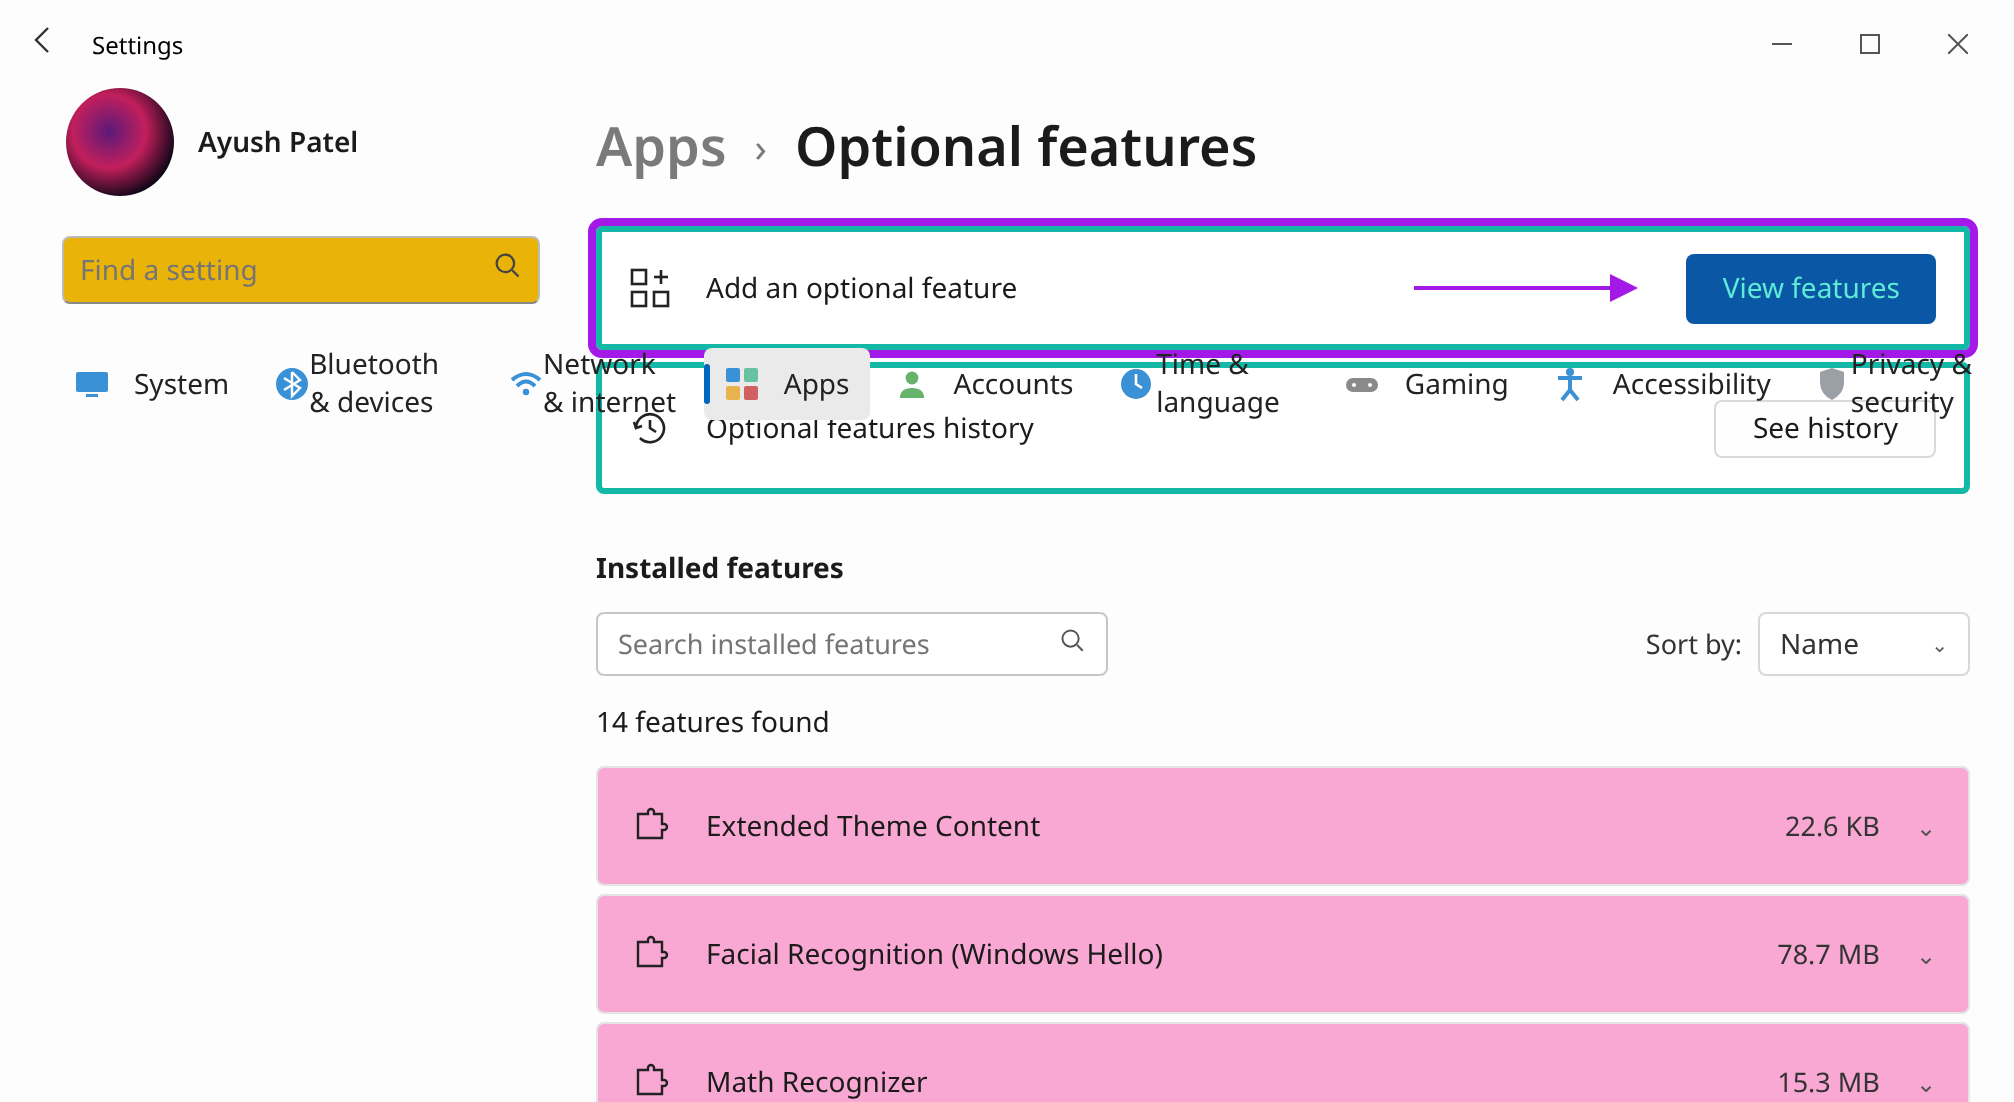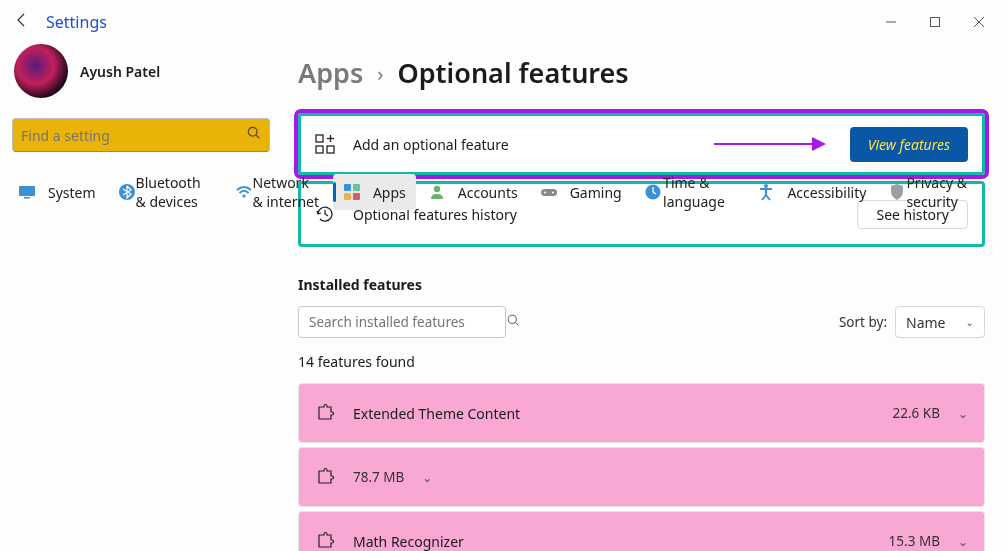--- a/index.html
+++ b/index.html
@@ -1,27 +1,27 @@
 <!DOCTYPE html>
 <html><head>
 <meta charset="utf-8">
 <style>
   * { box-sizing: border-box; margin: 0; padding: 0; font-family: "Segoe UI", -apple-system, system-ui, sans-serif; }
   body { background: #fdfdfd; color: #1b1b1b; width: 1007px; height: 551px; overflow: hidden; }
 
   
   .titlebar { height: 44px; display: flex; align-items: center; padding: 0 6px; }
   .titlebar .back { width: 32px; text-align: center; font-size: 16px; color: #333; cursor: pointer; }
-  .titlebar .title { font-size: 16px; margin-left: 8px; color: #1d4ed8; }
+  .titlebar .title { font-size: 12px; margin-left: 8px; color: #000000; }
   .winctrls { margin-left: auto; display: flex; }
   .winctrls div { width: 44px; height: 32px; display: flex; align-items: center; justify-content: center; font-size: 11px; color: #666; cursor: pointer; }
 
   
   .columns { display: flex; height: calc(100% - 44px); }
-  .sidebar { width: 284px; padding: 0 10px 0 8px; }
+  .sidebar { width: 284px; padding: 0 10px 0 27px; }
 
   .profile { display: flex; align-items: center; gap: 12px; padding: 0 6px 14px 6px; }
   .avatar { width: 54px; height: 54px; border-radius: 50%; background: radial-gradient(circle at 40% 40%, #5a1a7a 0%, #c21f5c 40%, #0c0616 75%); }
   .profile .name { font-size: 14px; font-weight: 600; }
 
   .search { display:flex; align-items:center; border:1px solid #bbb; border-bottom:1.5px solid #888; border-radius:4px; padding: 0 8px; height: 34px; margin: 6px 4px 22px 4px; background:#eab308; }
   .search input { border:none; outline:none; flex:1; font-size:14px; background:transparent; color:#555; }
   .search .icon { font-size:13px; color:#444; }
 
   .navlist { display:flex; flex-direction:row; gap: 2px; }
@@ -35,33 +35,33 @@
   .main { flex:1; padding: 0 22px 0 14px; overflow-y:auto; }
   .breadcrumb { display:flex; align-items:baseline; gap:14px; margin: 10px 0 22px 0; }
   .breadcrumb .crumb { font-size:27px; font-weight:600; color:#7a7a7a; }
   .breadcrumb .sep { font-size:20px; color:#7a7a7a; transform: translateY(-2px); }
   .breadcrumb .page { font-size:27px; font-weight:600; color:#1b1b1b; }
 
   .card { border:3px solid #14b8a6; border-radius:4px; display:flex; align-items:center; padding: 0 14px; height:66px; margin-bottom:6px; background:#fff; }
   .card.highlight { outline:4px solid #a319e8; border-radius:3px; height:62px; }
   .card .cicon { width:38px; display:flex; align-items:center; justify-content:flex-start; }
   .card .clabel { font-size:14px; color:#1b1b1b; flex:1; }
-  .btn-primary { background:#0957a5; color:#fde047; border:none; border-radius:4px; font-size:14px; padding: 8px 18px; cursor:pointer;font-style:italic; }
+  .btn-primary { background:#0957a5; color:#5eead4; border:none; border-radius:4px; font-size:14px; padding: 8px 18px; cursor:pointer; }
   .btn-secondary { background:#fefefe; color:#1b1b1b; border:1px solid #d9d9d9; border-radius:4px; font-size:14px; padding: 4px 18px; cursor:pointer; }
 
   .arrow-annot { position: relative; width: 110px; height: 2px; background:#a319e8; margin-right: 26px; }
   .arrow-annot::after { content:""; position:absolute; right:-2px; top:-6px; border-left:14px solid #a319e8; border-top:7px solid transparent; border-bottom:7px solid transparent; }
 
   .section-title { font-size:14px; font-weight:700; margin: 28px 0 12px 0; }
   .toolbar { display:flex; align-items:center; gap:18px; }
-  .search2 { display:flex; align-items:center; border:1px solid #c6c6c6; border-radius:4px; padding:0 10px; height:32px; width:208px; background:#fff; }
+  .search2 { display:flex; align-items:center; border:1px solid #c6c6c6; border-radius:4px; padding:0 10px; height:32px; width:256px; background:#fff; }
   .search2 input { flex:1; border:none; outline:none; font-size:13.5px; background:transparent; color:#6b6b6b; }
   .search2 .icon { font-size:12px; color:#555; }
   .sortwrap { margin-left:auto; display:flex; align-items:center; gap:8px; font-size:13.5px; color:#333; }
-  .sortsel { display:flex; align-items:center; justify-content:space-between; border:1px solid #d8d8d8; border-radius:4px; height:32px; width:90px; padding: 0 10px; font-size:14px; background:#fff; cursor:pointer; }
+  .sortsel { display:flex; align-items:center; justify-content:space-between; border:1px solid #d8d8d8; border-radius:4px; height:32px; width:106px; padding: 0 10px; font-size:14px; background:#fff; cursor:pointer; }
   .sortsel .chev { font-size:10px; color:#555; }
 
   .count { font-size:14px; margin:14px 0 12px 0; }
 
   .featrow { border:1px solid #e4e4e4; border-radius:4px; display:flex; align-items:center; height:60px; padding: 0 16px; margin-bottom:4px; background:#f9a8d4; cursor:pointer; }
   .featrow .ficon { width:38px; display:flex; align-items:center; }
   .featrow .flabel { font-size:14px; flex:1; }
   .featrow .fsize { font-size:13.5px; color:#333; margin-right:18px; }
   .featrow .chev { font-size:12px; color:#555; }
 </style>
@@ -157,35 +157,35 @@
             <svg width="18" height="18" viewBox="0 0 18 18">
               <circle cx="9" cy="6" r="3.2" fill="#67b36b"></circle>
               <path d="M3 16 Q3 11 9 11 Q15 11 15 16 Z" fill="#67b36b"></path>
             </svg>
           </span>
         <span>Accounts</span>
       </div>
       <div class="navitem">
         <span class="nicon">
             <svg width="18" height="18" viewBox="0 0 18 18">
+              <circle cx="9" cy="9" r="7.5" fill="#3a91d6"></circle>
+              <path d="M9 4 L9 9 L12 11" stroke="#fff" stroke-width="1.3" fill="none"></path>
+            </svg>
+          </span>
+        <span>Time &amp; language</span>
+      </div>
+      <div class="navitem">
+        <span class="nicon">
+            <svg width="18" height="18" viewBox="0 0 18 18">
               <rect x="1" y="6" width="16" height="7" rx="3.5" fill="#8a8a8a"></rect>
               <circle cx="5" cy="9.5" r="1" fill="#fff"></circle>
               <circle cx="13" cy="9.5" r="1" fill="#fff"></circle>
             </svg>
           </span>
         <span>Gaming</span>
-      </div>
-      <div class="navitem">
-        <span class="nicon">
-            <svg width="18" height="18" viewBox="0 0 18 18">
-              <circle cx="9" cy="9" r="7.5" fill="#3a91d6"></circle>
-              <path d="M9 4 L9 9 L12 11" stroke="#fff" stroke-width="1.3" fill="none"></path>
-            </svg>
-          </span>
-        <span>Time &amp; language</span>
       </div>
       <div class="navitem">
         <span class="nicon">
             <svg width="18" height="18" viewBox="0 0 18 18">
               <circle cx="9" cy="3" r="2" fill="#3a91d6"></circle>
               <path d="M3 6 L15 6 M9 6 L9 12 M9 12 L5 17 M9 12 L13 17" stroke="#3a91d6" stroke-width="2" fill="none"></path>
             </svg>
           </span>
         <span>Accessibility</span>
       </div>
@@ -265,20 +265,21 @@
       <span class="fsize">22.6 KB</span>
       <span class="chev">⌄</span>
     </div>
 
     <div class="featrow">
       <span class="ficon">
           <svg width="20" height="20" viewBox="0 0 20 20">
             <path d="M4 4 h5 v-1 a1.5 1.5 0 0 1 3 0 v1 h4 v5 h1 a1.5 1.5 0 0 1 0 3 h-1 v4 h-12 z" stroke="#222" fill="none" stroke-width="1.2"></path>
           </svg>
         </span>
+      <span class="flabel">Facial Recognition (Windows Hello)</span>
       <span class="fsize">78.7 MB</span>
       <span class="chev">⌄</span>
     </div>
 
     <div class="featrow">
       <span class="ficon">
           <svg width="20" height="20" viewBox="0 0 20 20">
             <path d="M4 4 h5 v-1 a1.5 1.5 0 0 1 3 0 v1 h4 v5 h1 a1.5 1.5 0 0 1 0 3 h-1 v4 h-12 z" stroke="#222" fill="none" stroke-width="1.2"></path>
           </svg>
         </span>

